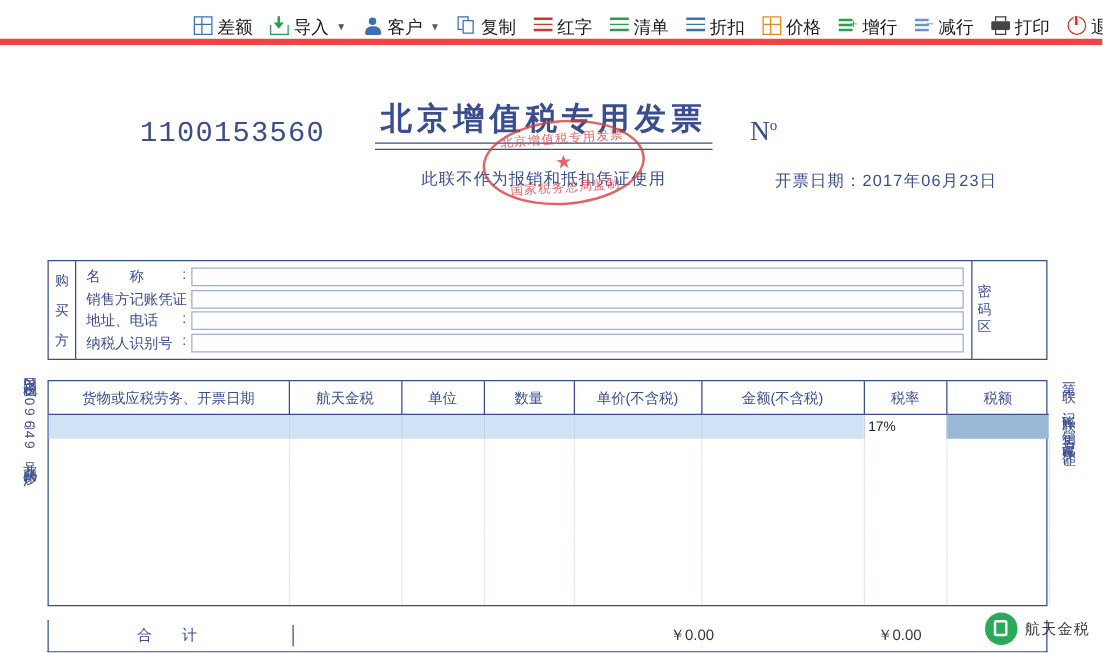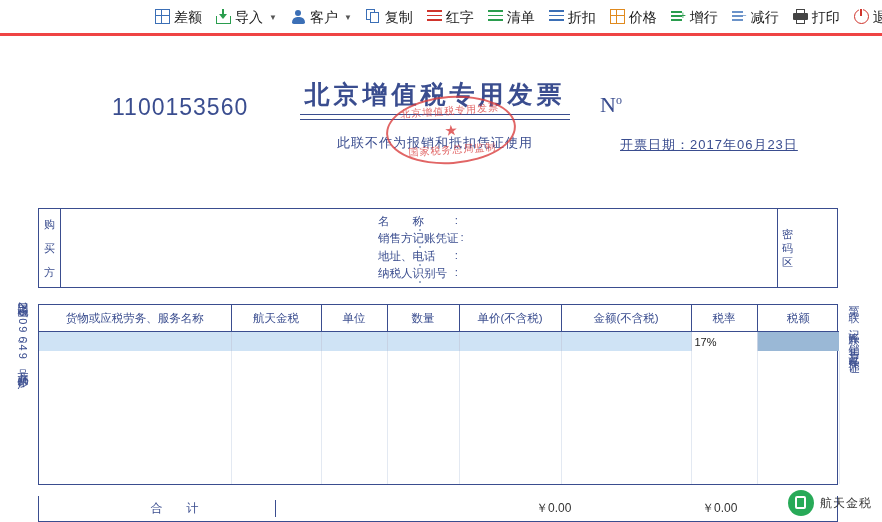--- a/index.html
+++ b/index.html
@@ -12,23 +12,23 @@
     height: 522px;
     overflow: hidden;
     font-family: "Liberation Sans", sans-serif;
     position: relative;
   }
 
   
   .toolbar {
     height: 36px;
     background: #ffffff;
-    border-bottom: 3px solid #ef4444;
-    display: flex;
-    align-items: center;
+    border-bottom: 5px solid #ef4444;
+    display: flex;
+    align-items: flex-end;
     padding-left: 148px;
     box-sizing: border-box;
     position: relative;
   }
   .tb-item {
     display: flex;
     align-items: center;
     gap: 4px;
     font-size: 14px;
     color: #1a1a1a;
@@ -153,21 +153,21 @@
     left: 0; top: 0; right: 0; bottom: 0;
     background: #fff;
   }
   .inv-head {
     position: relative;
     height: 112px;
   }
   .inv-code {
     position: absolute;
     left: 112px; top: 58px;
-    font-family: Liberation Sans, sans-serif;
+    font-family: Liberation Mono, monospace;
     font-size: 23px;
     color: #3a4d8f;
     letter-spacing: 1px;
   }
   .inv-title-wrap {
     position: absolute;
     left: 300px; top: 42px;
     width: 270px;
     text-align: center;
   }
@@ -208,21 +208,20 @@
     color: #3a4d8f;
     letter-spacing: 1px;
   }
   .inv-date {
     position: absolute;
     left: 620px; top: 100px;
     font-size: 13px;
     color: #3a4d8f;
     letter-spacing: 1px;
     white-space: nowrap;
-    text-decoration: underline;
   }
   
   .seal {
     position: absolute;
     left: 386px; top: 60px;
     width: 126px; height: 64px;
     border: 2.5px solid #d93b3b;
     border-radius: 50%;
     opacity: .78;
     transform: rotate(-4deg);
@@ -295,21 +294,20 @@
     display: flex;
     flex-direction: column;
     justify-content: space-around;
     padding: 4px 6px 4px 8px;
     box-sizing: border-box;
   }
   .b-row {
     display: flex;
     align-items: center;
     height: 16px;
-    flex-direction: column;
   }
   .b-name {
     width: 84px;
     font-size: 11.5px;
     color: #3a4d8f;
     white-space: nowrap;
     display: flex;
     justify-content: space-between;
     padding-right: 4px;
     box-sizing: border-box;
@@ -378,21 +376,20 @@
   .goods .filler td { border-right: 1px solid #e3e9f2; }
 
   
   .totals {
     position: absolute;
     left: 38px; top: 460px;
     width: 800px;
     border: 1.5px solid #3a4d8f;
     border-top: none;
     box-sizing: border-box;
-    padding-left: 41px;
   }
   .tot-row {
     display: flex;
     height: 25px;
     align-items: center;
     border-bottom: 1px solid #3a4d8f;
   }
   .tot-row:last-child { border-bottom: none; }
   .tot-lab {
     width: 196px;
@@ -639,21 +636,21 @@
           <col style="width:90px">
           <col style="width:66px">
           <col style="width:72px">
           <col style="width:102px">
           <col style="width:130px">
           <col style="width:66px">
           <col style="width:82px">
         </colgroup>
         <thead>
           <tr>
-            <th>货物或应税劳务、服务名称</th>
+            <th>货物或应税劳务、开票日期</th>
             <th>航天金税</th>
             <th>单位</th>
             <th>数量</th>
             <th>单价(不含税)</th>
             <th>金额(不含税)</th>
             <th>税率</th>
             <th>税额</th>
           </tr>
         </thead>
         <tbody>

